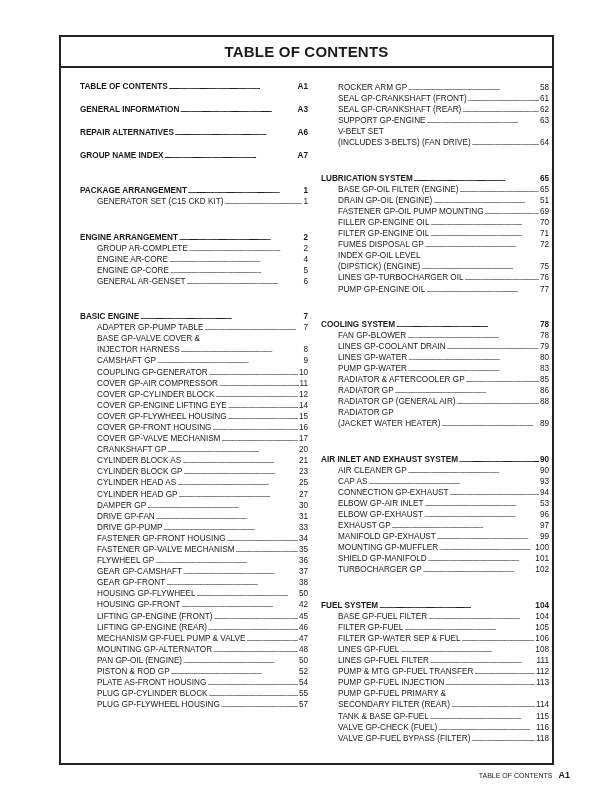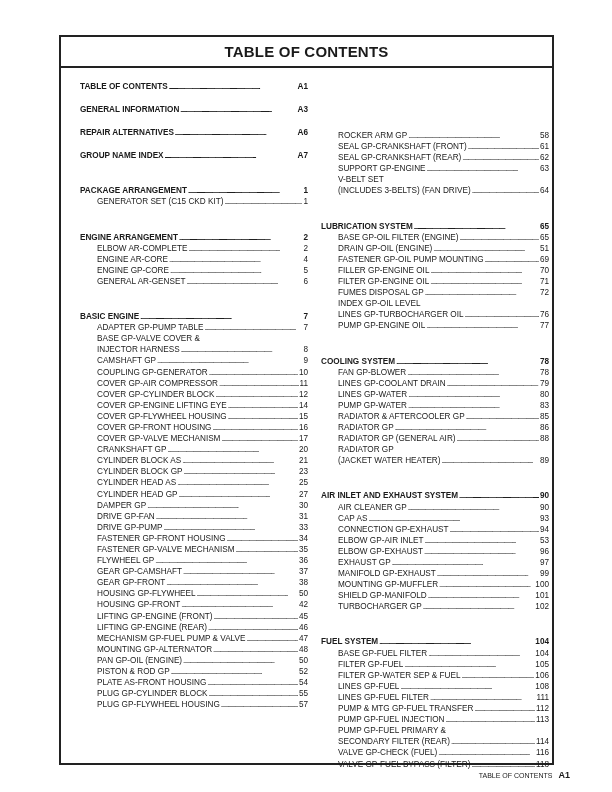--- a/index.html
+++ b/index.html
@@ -5,21 +5,21 @@
     html, body { margin: 0; padding: 0; background: #ffffff; }
     body { width: 612px; height: 792px; position: relative; overflow: hidden;
            font-family: "Liberation Sans", sans-serif; color: #1a1a1a; }
     .frame { position: absolute; left: 59px; top: 35px; width: 491px; height: 726px;
              border: 2px solid #222; box-sizing: content-box; }
     .title-band { position: absolute; left: 0; top: 0; right: 0; height: 29px;
                   border-bottom: 2px solid #222; display: flex; align-items: center; justify-content: center; }
     .title { font-weight: bold; font-size: 15px; letter-spacing: 0.2px; }
     .col { position: absolute; top: 44px; width: 228px; }
     .col.left { left: 19px; }
-    .col.right { left: 260px; top: 45px; margin-top: 48px; }
+    .col.right { left: 260px; top: 45px; }
     .entry { display: flex; align-items: baseline; font-size: 8.2px; line-height: 11.1px; height: 11.1px; white-space: nowrap; }
     .entry .label { flex: 0 0 auto; }
     .entry .dots { flex: 1 1 auto; overflow: hidden; margin: 0 1px; }
     .entry .dots::before { content: ". . . . . . . . . . . . . . . . . . . . . . . . . . . . . . . . . . . . . . . . . . . . . . . . . . . . . . . . . . . . . . . . . . . . . . . . . . . . . . . . . . . . . . . . . . . . . ."; letter-spacing: -1.6px; font-size: 7.5px; }
     .entry .page { flex: 0 0 auto; text-align: right; }
     .entry.head { font-weight: bold; }
     .entry.sub { padding-left: 17px; }
     .entry.nodots .dots::before { content: ""; }
     .gap-l { height: 12px; }
     .footer { position: absolute; top: 770px; right: 42px; font-size: 7px; display: flex; align-items: baseline; gap: 6px; }
@@ -69,21 +69,21 @@
         <span class="page">1</span>
       </div>
       <div class="gap-l"></div>
       <div class="gap-l"></div>
       <div class="entry head">
         <span class="label">ENGINE  ARRANGEMENT</span>
         <span class="dots"></span>
         <span class="page">2</span>
       </div>
       <div class="entry sub">
-        <span class="label">ELBOW AR-COMPLETE</span>
+        <span class="label">GROUP AR-COMPLETE</span>
         <span class="dots"></span>
         <span class="page">2</span>
       </div>
       <div class="entry sub">
         <span class="label">ENGINE AR-CORE</span>
         <span class="dots"></span>
         <span class="page">4</span>
       </div>
       <div class="entry sub">
         <span class="label">ENGINE GP-CORE</span>
@@ -345,20 +345,25 @@
         <span class="label">FUMES DISPOSAL GP</span>
         <span class="dots"></span>
         <span class="page">72</span>
       </div>
       <div class="entry sub nodots">
         <span class="label">INDEX GP-OIL LEVEL</span>
         <span class="dots"></span>
         <span class="page"></span>
       </div>
       <div class="entry sub">
+        <span class="label">(DIPSTICK) (ENGINE)</span>
+        <span class="dots"></span>
+        <span class="page">75</span>
+      </div>
+      <div class="entry sub">
         <span class="label">LINES GP-TURBOCHARGER OIL</span>
         <span class="dots"></span>
         <span class="page">76</span>
       </div>
       <div class="entry sub">
         <span class="label">PUMP GP-ENGINE OIL</span>
         <span class="dots"></span>
         <span class="page">77</span>
       </div>
       <div class="gap-l"></div>
@@ -514,20 +519,25 @@
       </div>
       <div class="entry sub nodots">
         <span class="label">PUMP GP-FUEL PRIMARY &amp;</span>
         <span class="dots"></span>
         <span class="page"></span>
       </div>
       <div class="entry sub">
         <span class="label">SECONDARY FILTER (REAR)</span>
         <span class="dots"></span>
         <span class="page">114</span>
+      </div>
+      <div class="entry sub">
+        <span class="label">TANK &amp; BASE GP-FUEL</span>
+        <span class="dots"></span>
+        <span class="page">115</span>
       </div>
       <div class="entry sub">
         <span class="label">VALVE GP-CHECK (FUEL)</span>
         <span class="dots"></span>
         <span class="page">116</span>
       </div>
       <div class="entry sub">
         <span class="label">VALVE GP-FUEL BYPASS (FILTER)</span>
         <span class="dots"></span>
         <span class="page">118</span>

